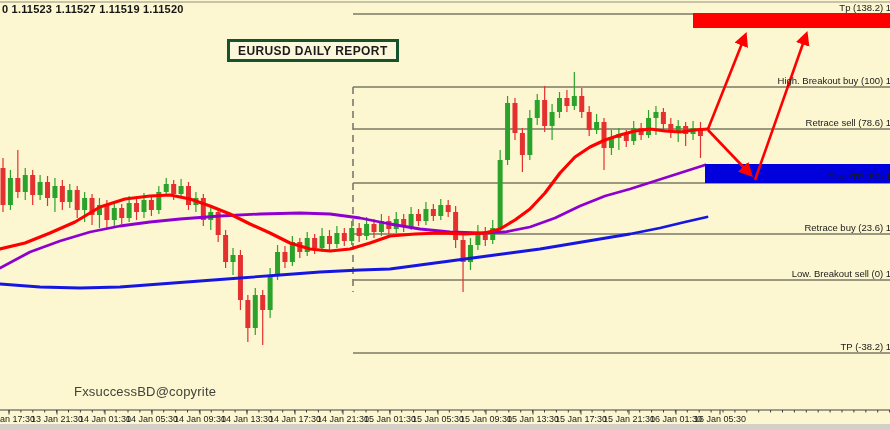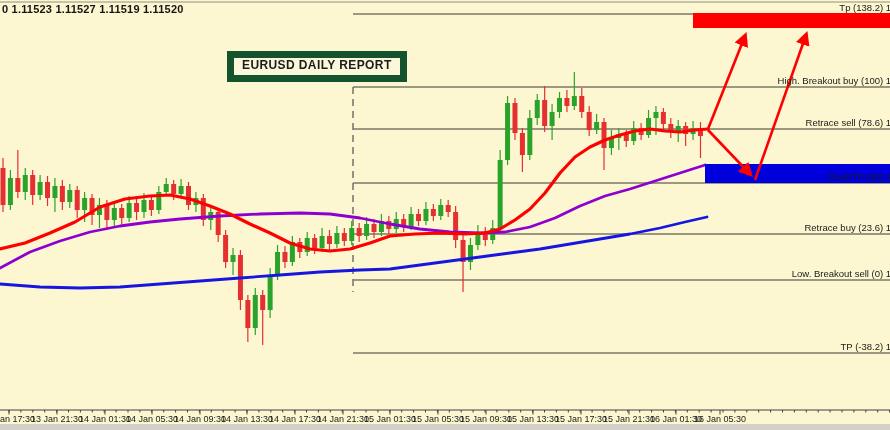--- a/index.html
+++ b/index.html
@@ -5,23 +5,23 @@
   html,body{margin:0;padding:0;background:#ffffff;}
   .stage{
     position:relative;width:890px;height:430px;overflow:hidden;
     background:#FCF7D0;font-family:"Liberation Sans",sans-serif;
   }
   .quote{
     position:absolute;left:2px;top:3px;font-size:11px;font-weight:700;
     color:#151515;letter-spacing:0.2px;white-space:nowrap;
   }
   .badge{
-    position:absolute;left:227px;top:51px;height:17px;
-    border:7px solid #14532d;background:#FBF7DB;
-    display:flex;align-items:flex-start;justify-content:center;
+    position:absolute;left:227px;top:39px;height:17px;
+    border:3px solid #14532d;background:#FBF7DB;
+    display:flex;align-items:center;justify-content:center;
     padding:0 8px;
   }
   .badge span{font-size:12px;font-weight:700;color:#1b1b1b;letter-spacing:0.4px;white-space:nowrap;}
   .watermark{
     position:absolute;left:74px;top:384px;font-size:13px;color:#42423a;
     letter-spacing:0.2px;
   }
   .bottom-strip{
     position:absolute;left:0;top:424px;width:890px;height:6px;background:#D4D0C8;
   }
@@ -359,14 +359,15 @@
       <text x="629" y="421.5" text-anchor="middle" font-size="9" font-family="&quot;Liberation Sans&quot;,sans-serif" fill="#1A1A1A">15 Jan 21:30</text>
       <line x1="676" y1="410" x2="676" y2="414.5" stroke="#404040" stroke-width="1"></line>
       <text x="676" y="421.5" text-anchor="middle" font-size="9" font-family="&quot;Liberation Sans&quot;,sans-serif" fill="#1A1A1A">16 Jan 01:30</text>
       <line x1="720" y1="410" x2="720" y2="414.5" stroke="#404040" stroke-width="1"></line>
       <text x="720" y="421.5" text-anchor="middle" font-size="9" font-family="&quot;Liberation Sans&quot;,sans-serif" fill="#1A1A1A">16 Jan 05:30</text>
     </svg>
   <div class="quote">0  1.11523 1.11527 1.11519 1.11520</div>
   <div class="badge">
     <span>EURUSD DAILY REPORT</span>
   </div>
+  <div class="watermark">FxsuccessBD@copyrite</div>
   <div class="bottom-strip"></div>
 </div>
 
 </body></html>

